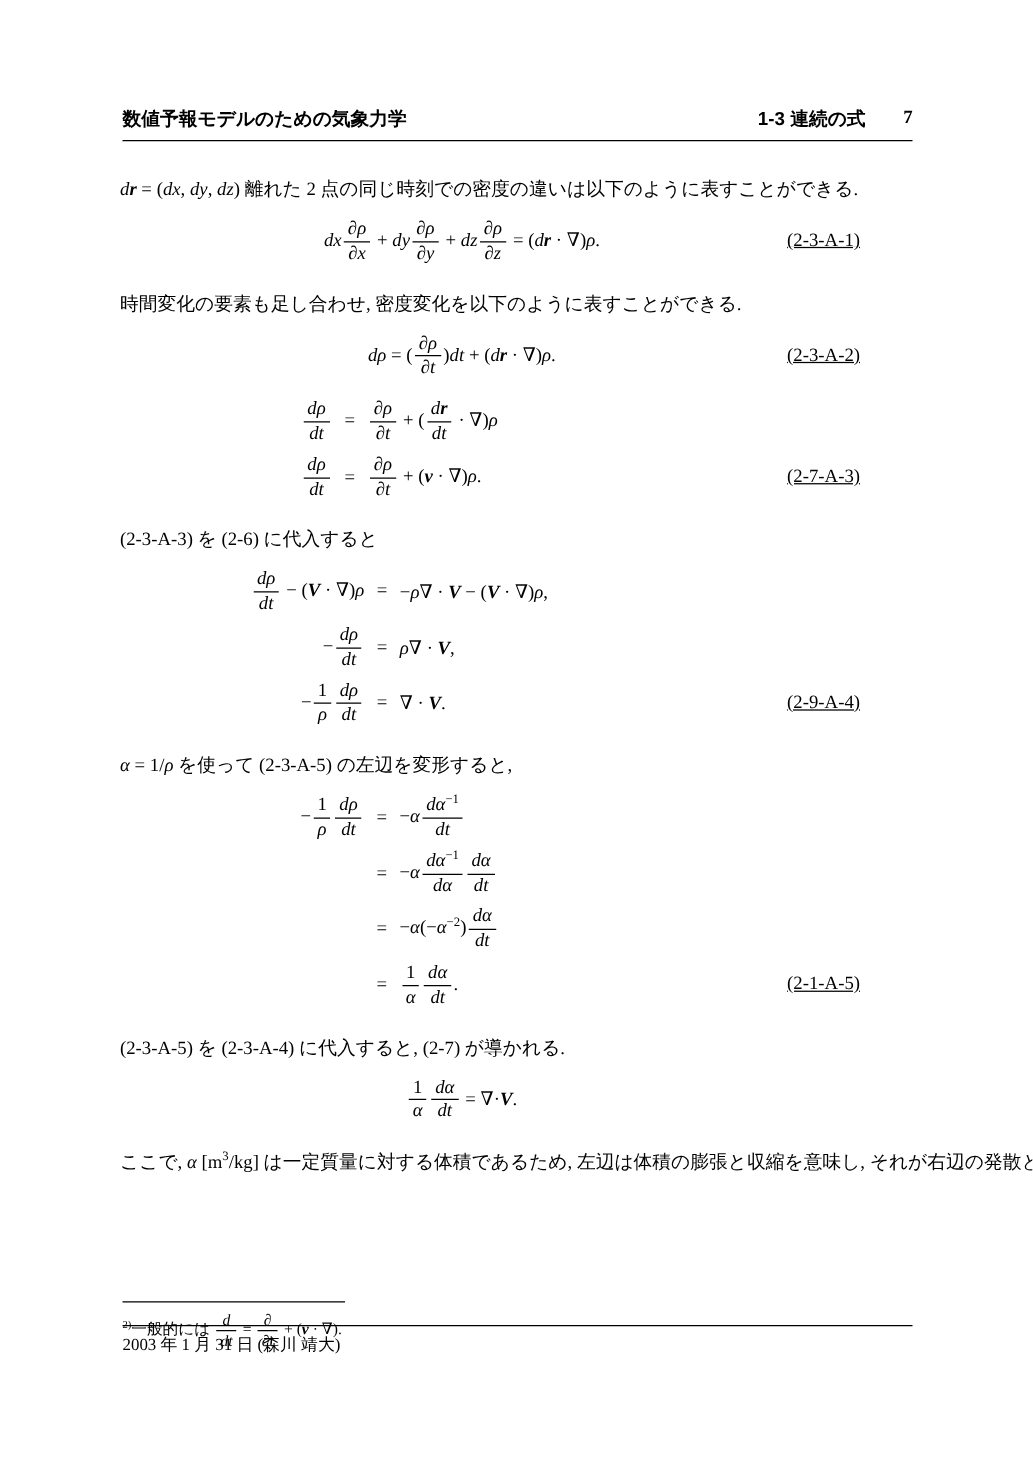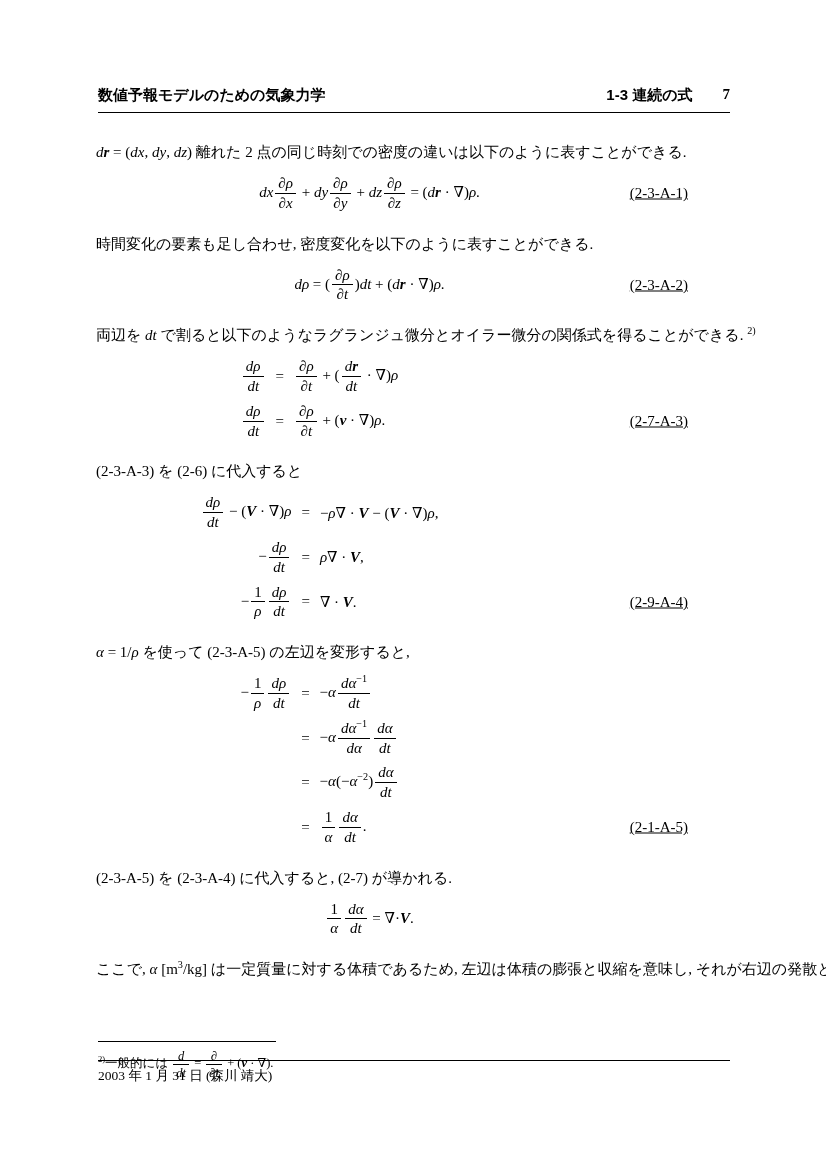--- a/index.html
+++ b/index.html
@@ -67,21 +67,20 @@
         <span>7</span>
       </span>
     </div>
   </header>
 
   <main id="doc-body">
       <p class="para"><span class="mi">d</span><span class="mb">r</span><span class="mt"> = (</span><span class="mi">dx</span><span class="mt">, </span><span class="mi">dy</span><span class="mt">, </span><span class="mi">dz</span><span class="mt">) 離れた 2 点の同じ時刻での密度の違いは以下のように表すことができる.</span></p>
       <div class="eqblock eq-single"><span class="eqc"><span class="mi">dx</span><span class="mfrac"><span class="mnum"><span class="mi">∂ρ</span></span><span class="mden"><span class="mi">∂x</span></span></span><span class="mt"> + </span><span class="mi">dy</span><span class="mfrac"><span class="mnum"><span class="mi">∂ρ</span></span><span class="mden"><span class="mi">∂y</span></span></span><span class="mt"> + </span><span class="mi">dz</span><span class="mfrac"><span class="mnum"><span class="mi">∂ρ</span></span><span class="mden"><span class="mi">∂z</span></span></span><span class="mt"> = (</span><span class="mi">d</span><span class="mb">r</span><span class="mt"> · ∇)</span><span class="mi">ρ</span><span class="mt">.</span></span><span class="eqtag" style="top: 50%;">(2-3-A-1)</span></div>
       <p class="para"><span class="mt">時間変化の要素も足し合わせ, 密度変化を以下のように表すことができる.</span></p>
       <div class="eqblock eq-single"><span class="eqc"><span class="mi">dρ</span><span class="mt"> = (</span><span class="mfrac"><span class="mnum"><span class="mi">∂ρ</span></span><span class="mden"><span class="mi">∂t</span></span></span><span class="mt">)</span><span class="mi">dt</span><span class="mt"> + (</span><span class="mi">d</span><span class="mb">r</span><span class="mt"> · ∇)</span><span class="mi">ρ</span><span class="mt">.</span></span><span class="eqtag" style="top: 50%;">(2-3-A-2)</span></div>
-      <p class="para"><span class="mt">両辺を </span><span class="mi">dt</span><span class="mt"> で割ると以下のようなラグランジュ微分とオイラー微分の関係式を得ることができる. </span><sup class="msup"><span class="mt">2)</span></sup></p>
       <div class="eqblock eq-multi">
         <div class="eqtable">
           <div class="eqrow">
             <span class="eql"><span class="mfrac"><span class="mnum"><span class="mi">dρ</span></span><span class="mden"><span class="mi">dt</span></span></span></span>
             <span class="eqm">=</span>
             <span class="eqr"><span class="mfrac"><span class="mnum"><span class="mi">∂ρ</span></span><span class="mden"><span class="mi">∂t</span></span></span><span class="mt"> + (</span><span class="mfrac"><span class="mnum"><span class="mi">d</span><span class="mb">r</span></span><span class="mden"><span class="mi">dt</span></span></span><span class="mt"> · ∇)</span><span class="mi">ρ</span></span>
           </div>
           <div class="eqrow">
             <span class="eql"><span class="mfrac"><span class="mnum"><span class="mi">dρ</span></span><span class="mden"><span class="mi">dt</span></span></span></span>
             <span class="eqm">=</span>

